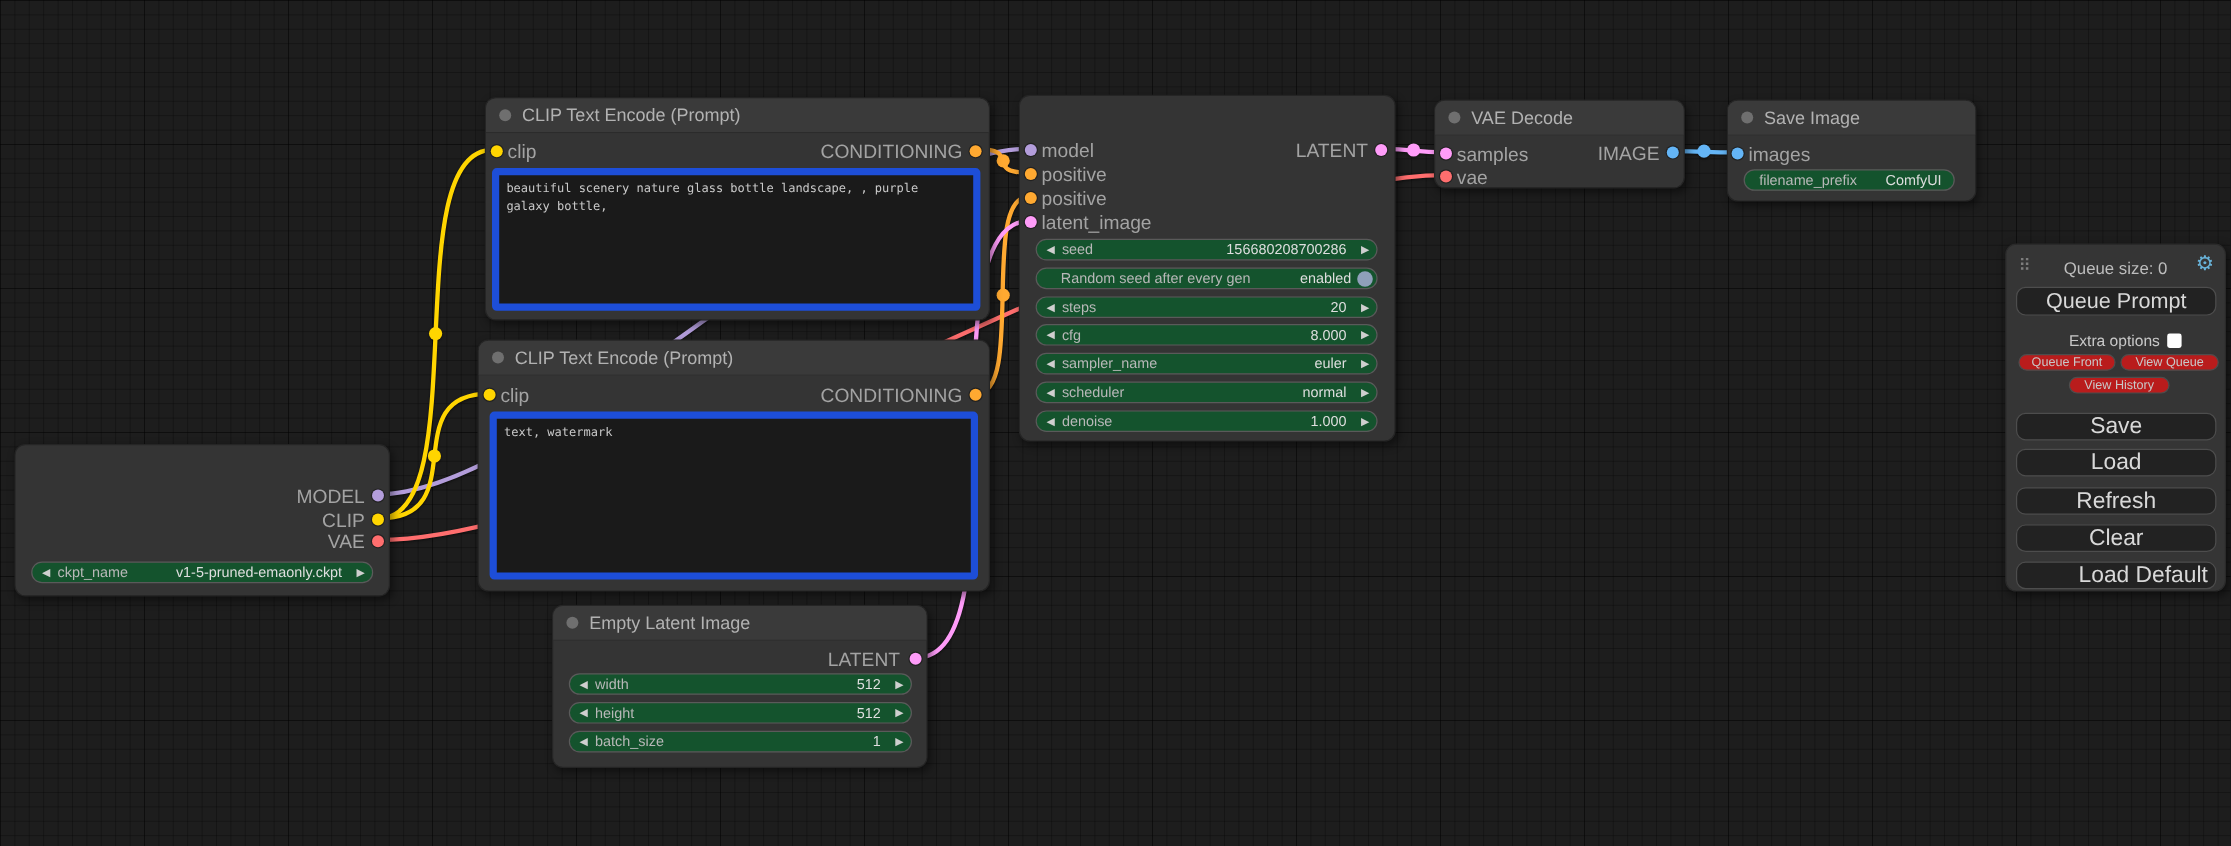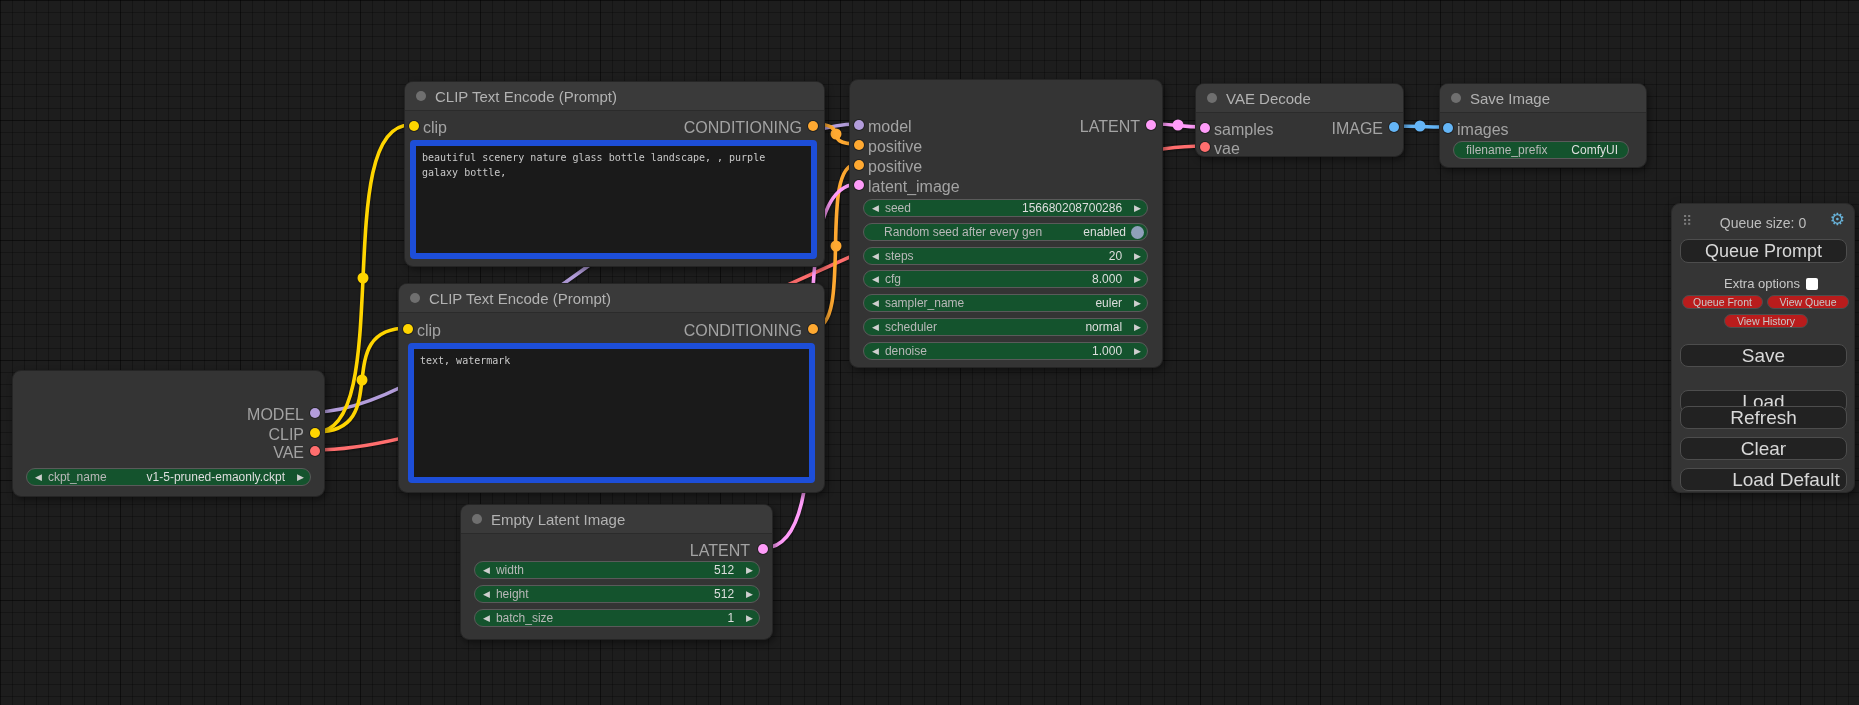--- a/index.html
+++ b/index.html
@@ -246,19 +246,19 @@
     <span id="gear" style="color: rgb(104, 178, 216);">⚙</span>
     <div class="qbtn" style="top:35px;height:24px;font-size:18px;">Queue Prompt</div>
     <div id="extra-options">
       <span class="lbl">Extra options</span>
       <span id="extra-checkbox"></span>
     </div>
     <div class="qsmall" style="left:10px;top:91px;width:81px;">Queue Front</div>
     <div class="qsmall" style="left:95px;top:91px;width:82px;">View Queue</div>
     <div class="qsmall" style="left:52px;top:110px;width:84px;">View History</div>
     <div class="qbtn big" style="top:140px;">Save</div>
-    <div class="qbtn big" style="top:186px;">Load</div>
+    <div class="qbtn big" style="top:170px;">Load</div>
     <div class="qbtn big" style="top:202px;">Refresh</div>
     <div class="qbtn big" style="top:233px;">Clear</div>
     <div class="qbtn big" style="top:264px;padding-left:45px;">Load Default</div>
   </div>
 
 </div>
 
 </body></html>

